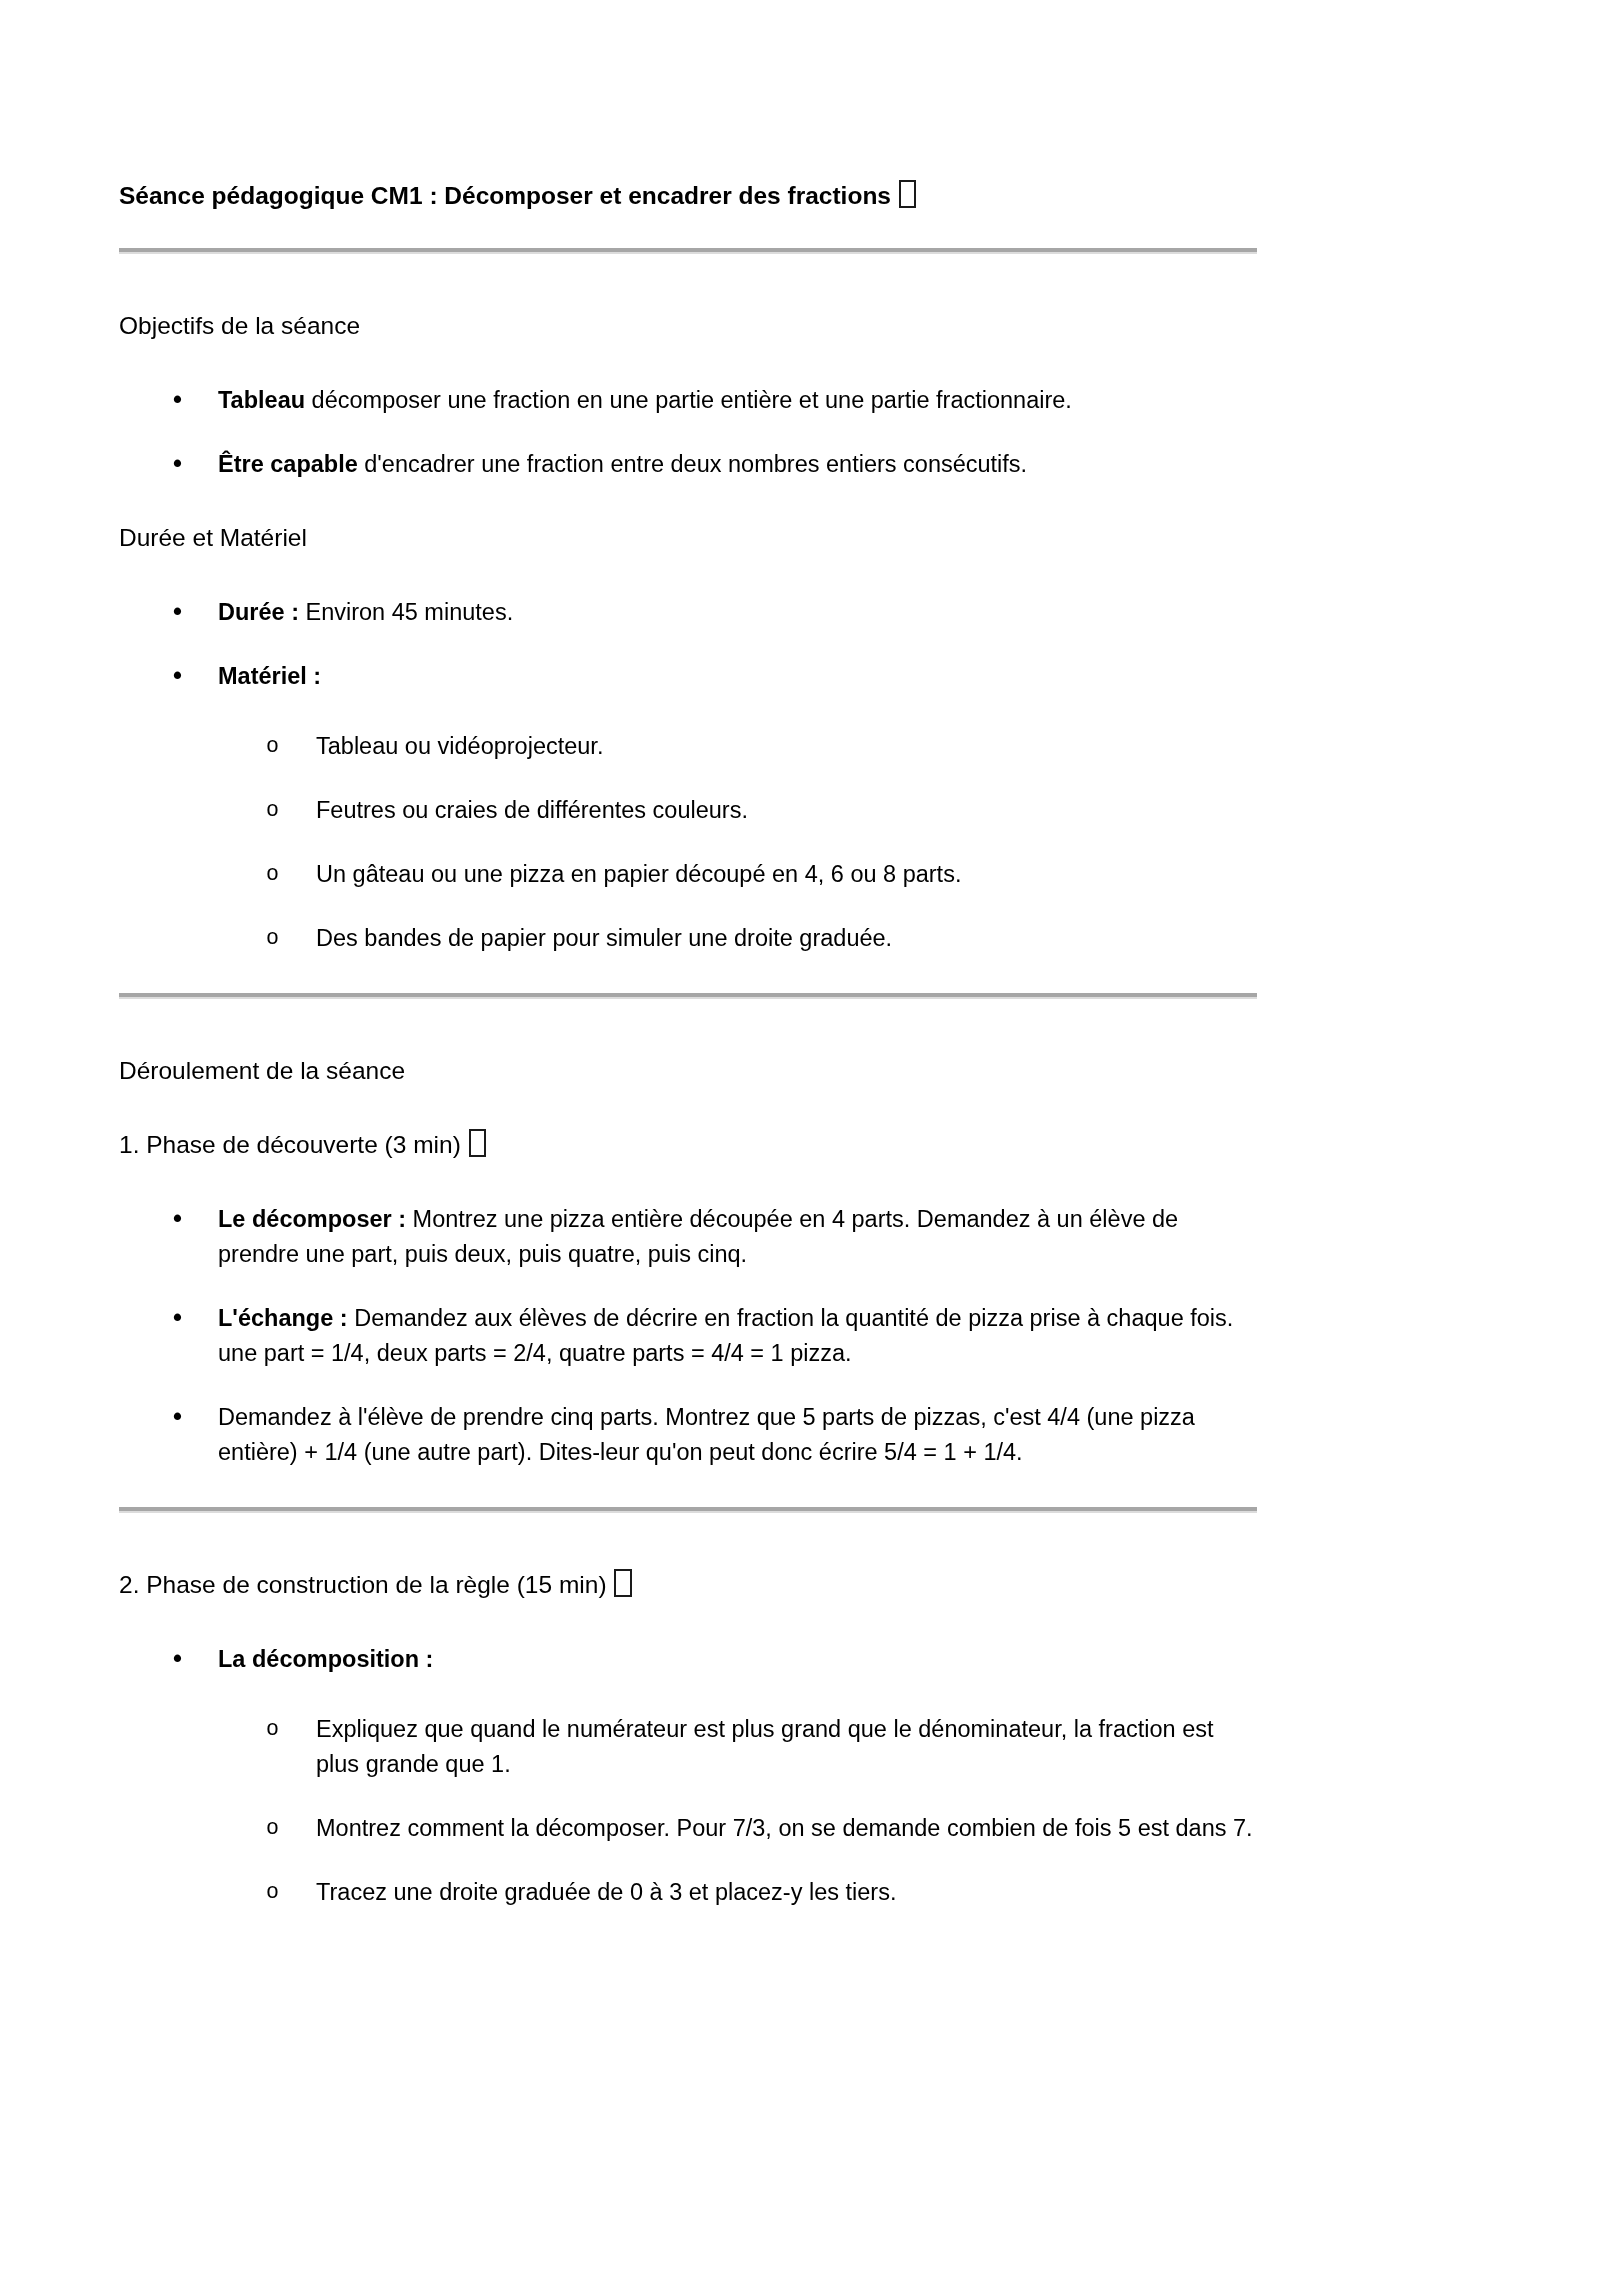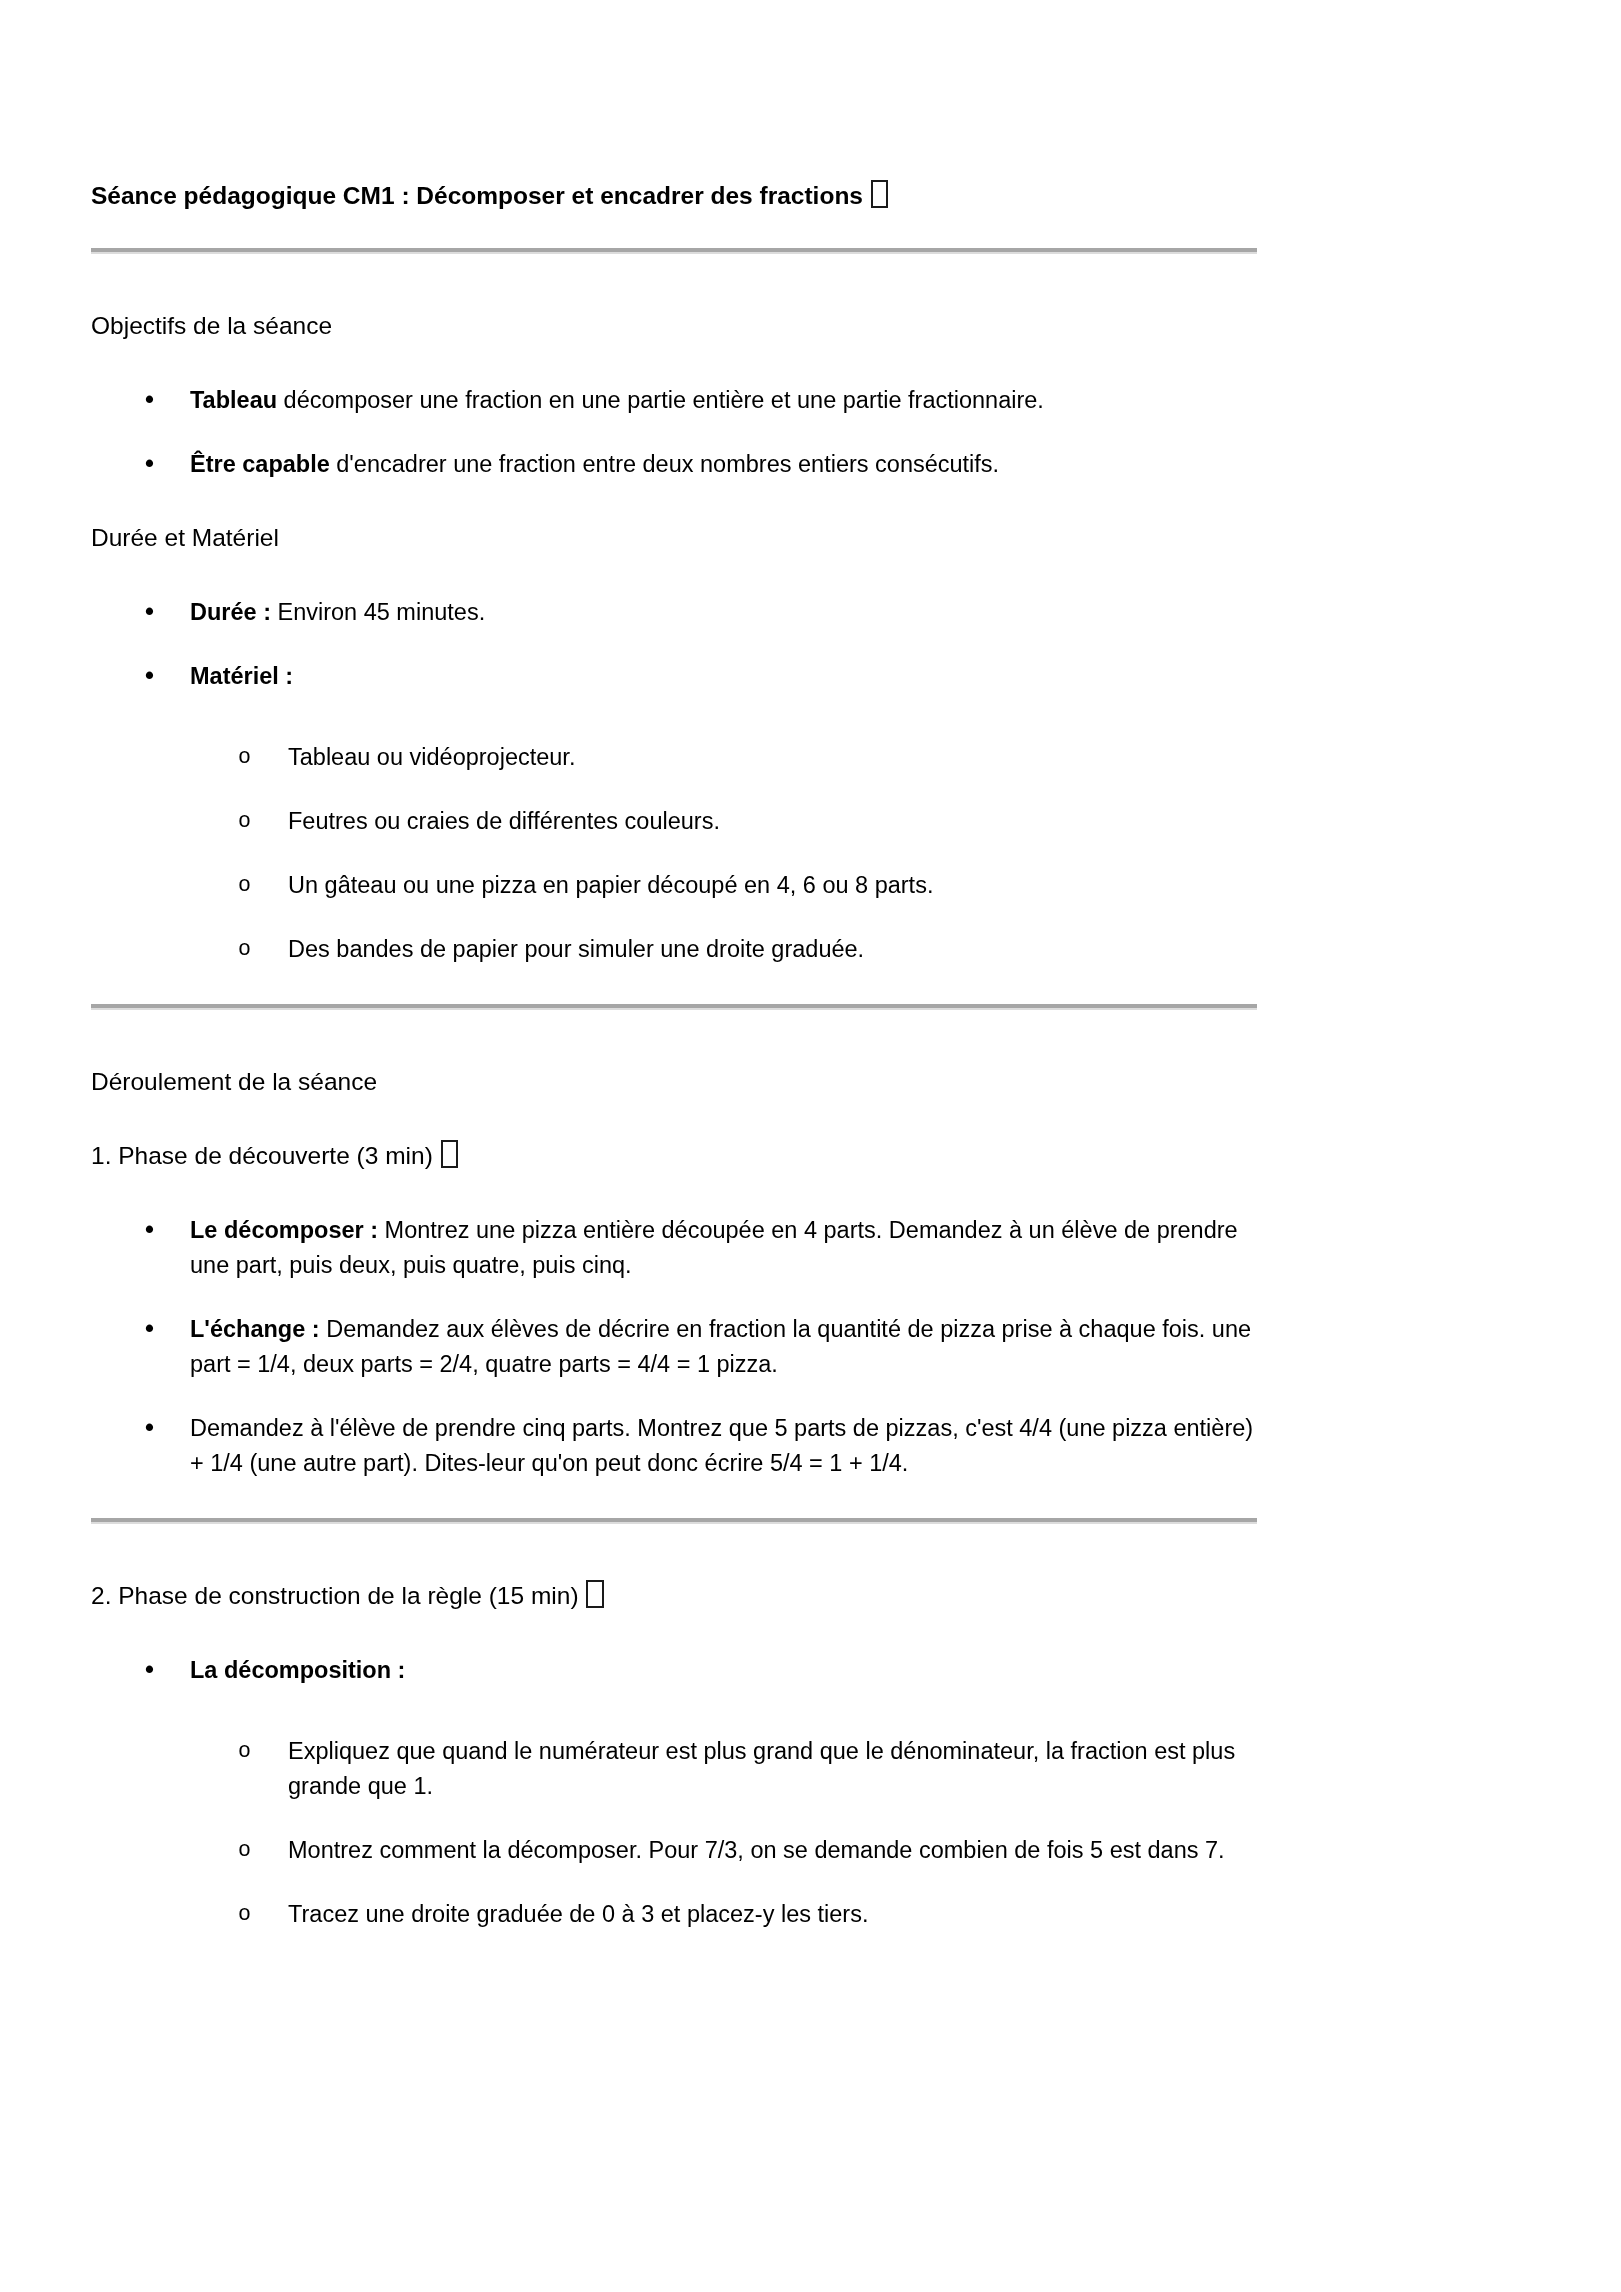--- a/index.html
+++ b/index.html
@@ -10,21 +10,21 @@
     color: #000000;
     font-family: "Liberation Sans", sans-serif;
     font-size: 23.5px;
     line-height: 35px;
     overflow: hidden;
   }
   .page {
     box-sizing: border-box;
     width: 1451px;
     height: 2293px;
-    padding: 180px 194px 0 91px;
+    padding: 180px 194px 0 119px;
   }
   .title {
     font-size: 24.5px;
     line-height: 31px;
     font-weight: bold;
     margin: 0 0 33px 0;
   }
   .hr {
     height: 3.9px;
     background: #a6a6a6;
@@ -44,21 +44,21 @@
     margin-bottom: 29px;
   }
   ul.l1 > li::before {
     content: "\2022";
     position: absolute;
     left: 54px;
     top: -1px;
     font-weight: bold;
     font-size: 25.5px;
   }
-  ul.l2 { margin-top: 46px; }
+  ul.l2 { margin-top: 35px; }
   ul.l2 > li {
     position: relative;
     padding-left: 98px;
     margin-bottom: 29px;
   }
   ul.l2 > li::before {
     content: "o";
     position: absolute;
     left: 48px;
     top: 0;

